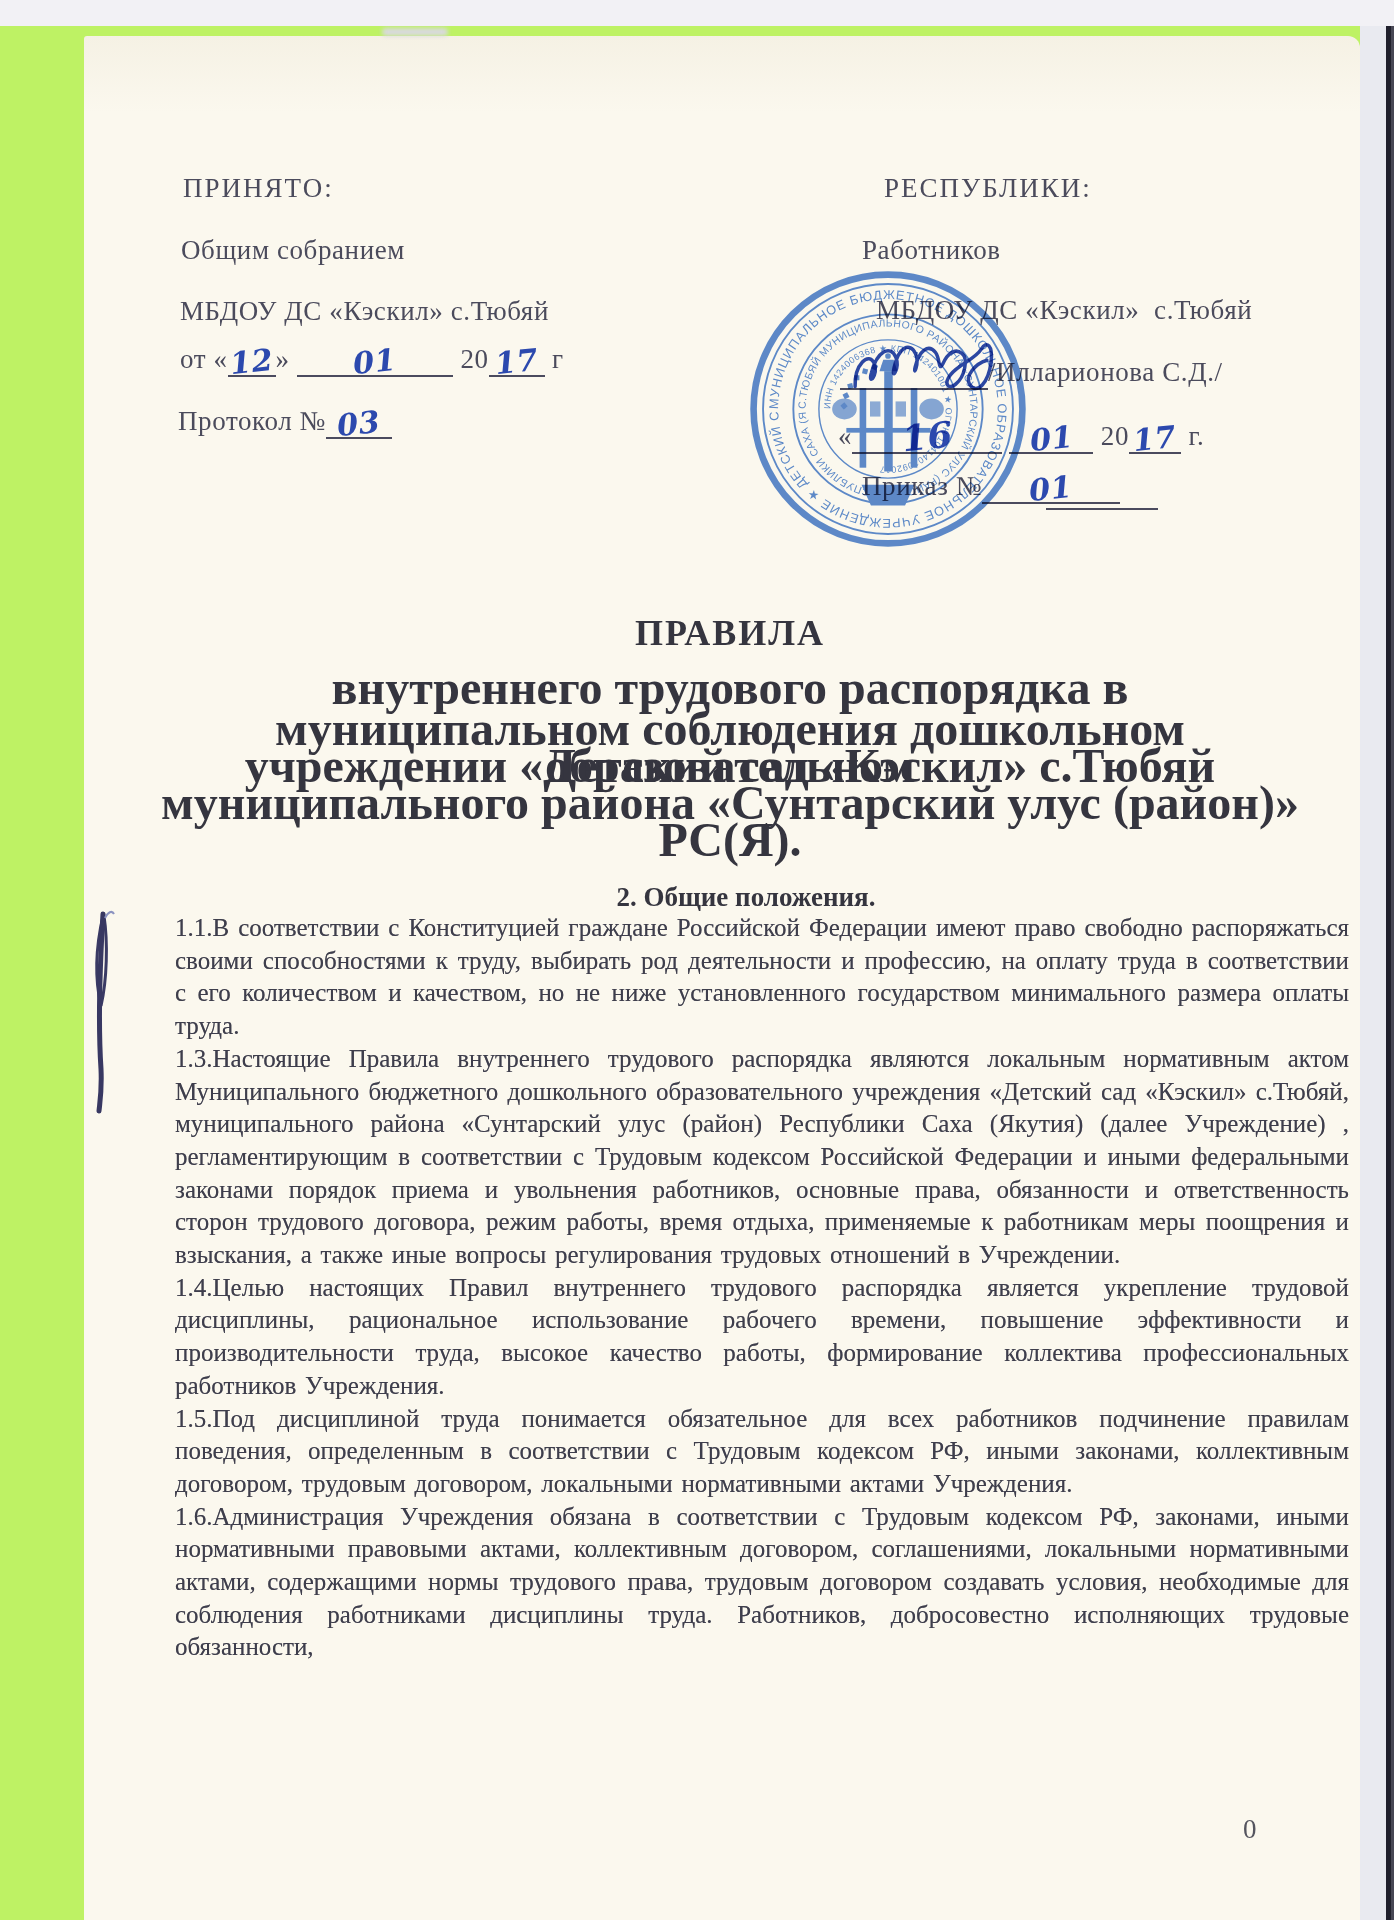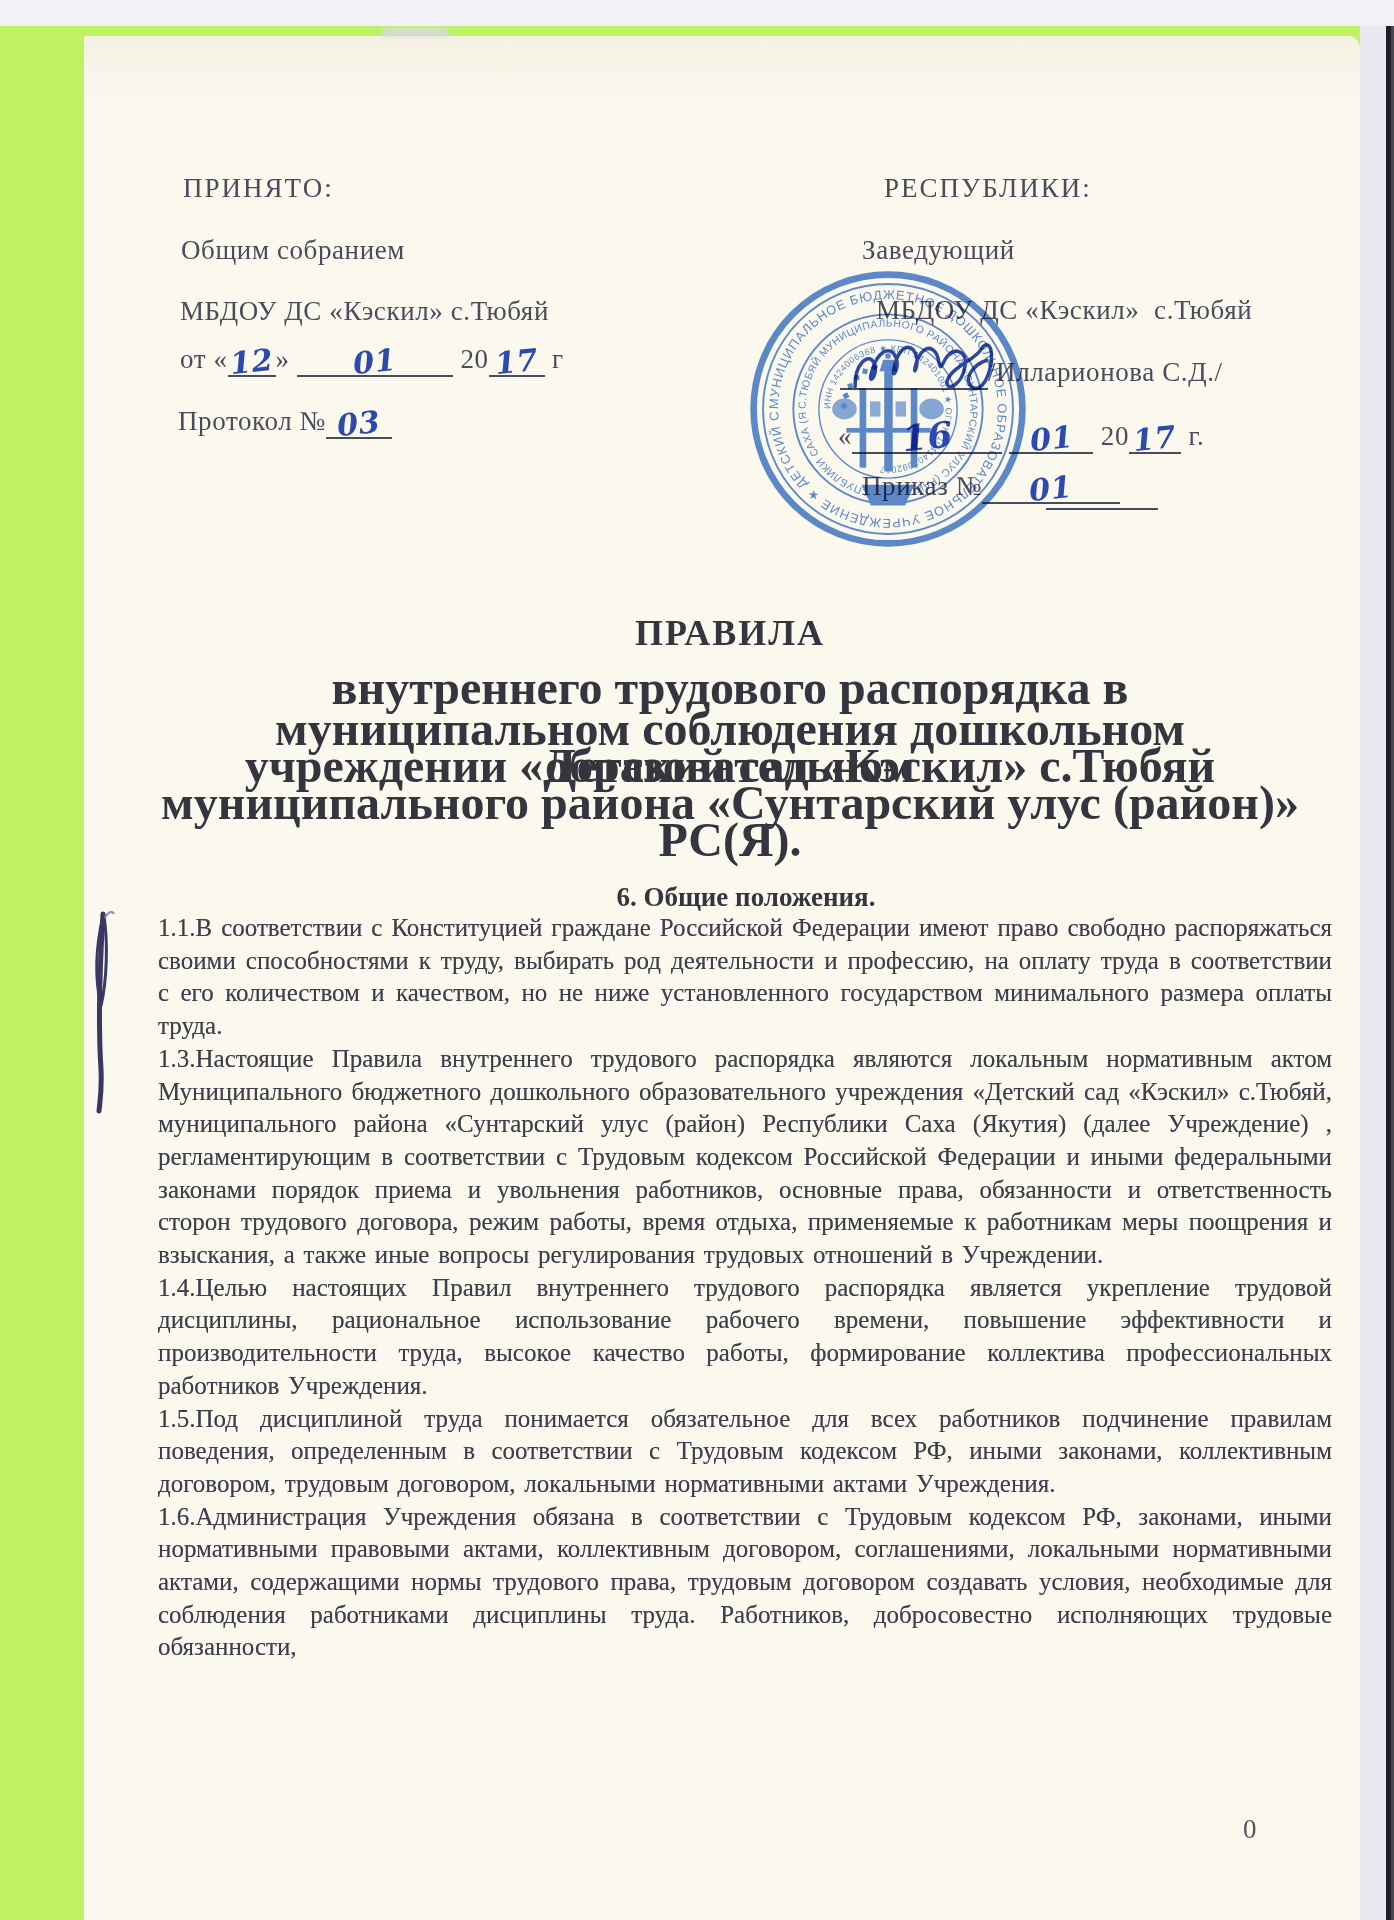--- a/index.html
+++ b/index.html
@@ -19,21 +19,21 @@
   .blank{display:inline-block;border-bottom:2px solid #4b4b5e;text-align:center;
          vertical-align:-4px;line-height:.85;}
   .hw{font-family:"DejaVu Serif",serif;font-style:italic;font-weight:700;color:#2c49ae;
       display:inline-block;transform:rotate(-6deg);font-size:1.12em;}
   .hw-big{font-size:1.32em;}
   .titleblock{position:absolute;left:144px;width:1172px;text-align:center;color:#35353f;}
   .t-main{font-size:36px;font-weight:700;letter-spacing:2px;}
   .t-sub{font-size:48px;font-weight:700;line-height:37px;}
   .heading{position:absolute;left:160px;width:1172px;text-align:center;font-size:27px;
            font-weight:700;color:#35353f;}
-  .bodytext{position:absolute;left:158px;top:886px;width:1174px;font-family:Liberation Serif, serif;}
+  .bodytext{position:absolute;left:175px;top:886px;width:1174px;font-family:Liberation Serif, serif;}
   .para{margin:0;font-size:25px;line-height:32.7px;text-align:justify;word-spacing:2.5px;
         color:#3e3e4c;text-shadow:0 0 .5px rgba(62,62,76,.55);}
   .underline-extra{position:absolute;border-bottom:2px solid #4b4b5e;}
   .pagenum{position:absolute;left:1243px;top:1788px;font-size:27px;color:#55555f;}
   .stamp-svg{position:absolute;left:746px;top:241px;mix-blend-mode:multiply;opacity:.9;}
   .sig-svg{position:absolute;left:845px;top:298px;mix-blend-mode:multiply;
            transform:rotate(-7deg);}
   .thread-svg{position:absolute;left:86px;top:878px;}
 </style>
 </head>
@@ -55,21 +55,21 @@
   <div>
     <div class="ln hdr sp2" style="left:183px;top:146px">ПРИНЯТО:</div>
     <div class="ln hdr" style="left:181px;top:208px">Общим собранием</div>
     <div class="ln hdr" style="left:180px;top:269px">МБДОУ ДС «Кэскил» с.Тюбяй</div>
     <div class="ln hdr" style="left:180px;top:317px"><span>от «</span><span class="blank" style="width:48px"><span class="hw">12</span></span><span>»</span> <span class="blank" style="width:156px"><span class="hw">01</span></span> <span>20</span><span class="blank" style="width:56px"><span class="hw">17</span></span> <span>г</span></div>
     <div class="ln hdr" style="left:178px;top:379px"><span>Протокол №</span><span class="blank" style="width:66px"><span class="hw">03</span></span></div>
   </div>
 
   <div>
     <div class="ln hdr sp2" style="left:884px;top:146px">РЕСПУБЛИКИ:</div>
-    <div class="ln hdr" style="left:862px;top:208px">Заведующий</div>
+    <div class="ln hdr" style="left:862px;top:208px">Работников</div>
     <div class="ln hdr" style="left:876px;top:268px">МБДОУ ДС «Кэскил»  с.Тюбяй</div>
     <div class="ln hdr" style="left:840px;top:330px"><span class="blank" style="width:148px">&nbsp;</span><span>/Илларионова С.Д./</span></div>
     <div class="ln hdr" style="left:838px;top:394px"><span>«</span><span class="blank" style="width:150px"><span class="hw hw-big">16</span></span> <span class="blank" style="width:84px"><span class="hw">01</span></span> <span>20</span><span class="blank" style="width:52px"><span class="hw">17</span></span> <span>г.</span></div>
     <div class="ln hdr" style="left:862px;top:444px"><span>Приказ №</span><span class="blank" style="width:138px"><span class="hw">01</span></span></div>
     <div class="underline-extra" style="left:1046px;top:482px;width:112px"></div>
   </div>
 
   <svg class="stamp-svg" width="284" height="284" viewBox="0 0 300 300">
     <g stroke="#4c80d2" fill="none">
       <circle cx="150" cy="150" r="142" stroke-width="7"></circle>
@@ -119,21 +119,21 @@
   </svg>
 
   <div>
     <div class="titleblock t-main" style="top:586px">ПРАВИЛА</div>
     <div class="titleblock t-sub" style="top:643px">внутреннего трудового распорядка в</div>
     <div class="titleblock t-sub" style="top:684px">муниципальном соблюдения дошкольном образовательном</div>
     <div class="titleblock t-sub" style="top:721px">учреждении  «Детский сад «Кэскил» с.Тюбяй</div>
     <div class="titleblock t-sub" style="top:758px">муниципального района «Сунтарский улус (район)» РС(Я).</div>
   </div>
 
-  <div class="heading" style="top:856px">6. Общие положения.</div>
+  <div class="heading" style="top:856px">2. Общие положения.</div>
   <div class="bodytext">
     <p class="para">1.1.В соответствии с Конституцией граждане Российской Федерации имеют право свободно распоряжаться своими способностями к труду, выбирать род деятельности и профессию, на оплату труда в соответствии с его количеством и качеством, но не ниже установленного государством минимального размера оплаты труда.</p>
     <p class="para">1.3.Настоящие Правила внутреннего трудового распорядка являются локальным нормативным актом Муниципального бюджетного  дошкольного образовательного учреждения «Детский сад «Кэскил» с.Тюбяй, муниципального района «Сунтарский улус (район) Республики Саха (Якутия)  (далее Учреждение) , регламентирующим в соответствии с Трудовым кодексом Российской Федерации и иными федеральными законами порядок приема и увольнения работников, основные права, обязанности и ответственность сторон трудового договора, режим работы, время отдыха, применяемые к работникам меры поощрения и взыскания, а также иные вопросы регулирования трудовых отношений в Учреждении.</p>
     <p class="para">1.4.Целью настоящих Правил внутреннего трудового распорядка является укрепление трудовой дисциплины, рациональное использование рабочего времени, повышение эффективности и производительности труда, высокое качество работы, формирование коллектива профессиональных работников Учреждения.</p>
     <p class="para">1.5.Под дисциплиной труда понимается обязательное для всех работников подчинение правилам поведения, определенным в соответствии с Трудовым кодексом РФ, иными законами, коллективным договором, трудовым договором, локальными нормативными актами Учреждения.</p>
     <p class="para">1.6.Администрация Учреждения обязана в соответствии с Трудовым кодексом РФ, законами, иными нормативными правовыми актами, коллективным договором, соглашениями, локальными нормативными актами, содержащими нормы трудового права, трудовым договором создавать условия, необходимые для соблюдения работниками дисциплины труда. Работников, добросовестно исполняющих трудовые обязанности,</p>
   </div>
 
   <div class="pagenum">0</div>
 </div>

